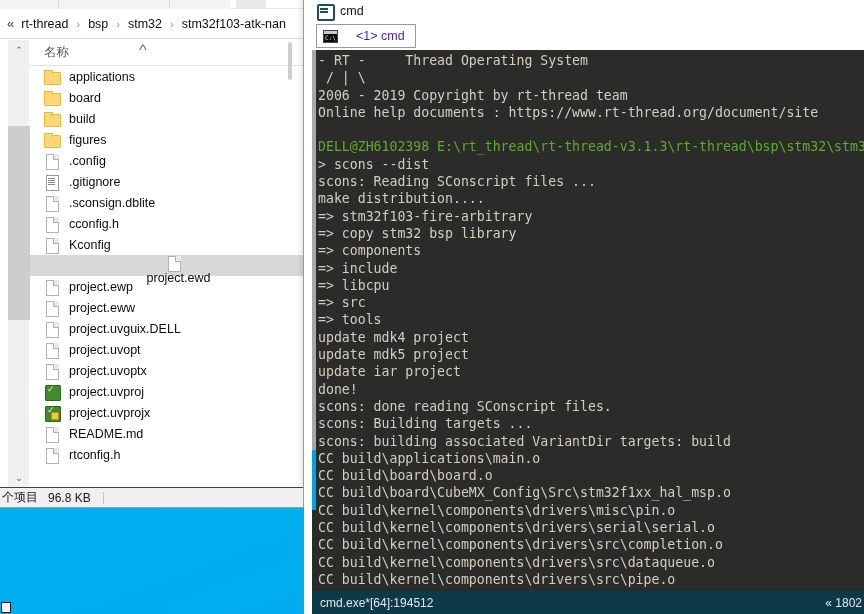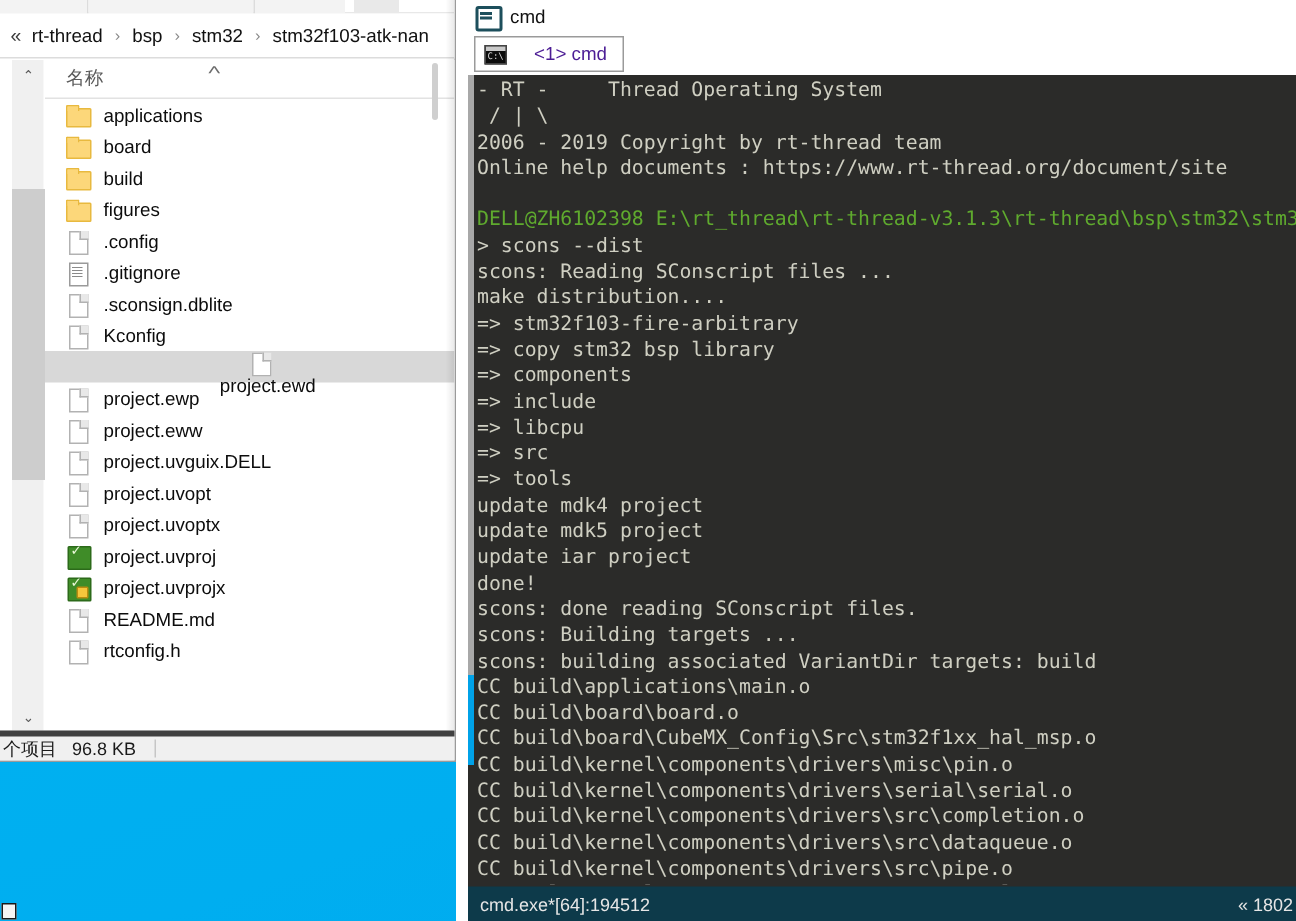--- a/index.html
+++ b/index.html
@@ -185,21 +185,21 @@
   
   .exp-inner-track {
     position: absolute; left: 288px; top: 42px; width: 4px; height: 38px;
     background: #cfcfcf; border-radius: 2px;
   }
 
   
   .exp-status {
     position: absolute; left: 0; bottom: 0; width: 304px; height: 20px;
     background: #f0f0f0;
-    border-top: 4px solid #404040;
+    border-top: 1px solid #404040;
     display: flex; align-items: center;
     font-size: 12px; color: #1a1a1a;
     padding-left: 2px;
     white-space: nowrap;
     overflow: hidden;
   }
   .exp-status .st-count { margin-right: 10px; }
   .exp-status .st-size { }
   .exp-status .st-div {
     width: 1px; height: 12px; background: #c6c6c6; margin-left: 12px;
@@ -393,20 +393,24 @@
         <div class="file-row">
           <span class="ic ic-textfile"></span>
           <span class="fname">.gitignore</span>
         </div>
         <div class="file-row">
           <span class="ic ic-file"></span>
           <span class="fname">.sconsign.dblite</span>
         </div>
         <div class="file-row">
           <span class="ic ic-file"></span>
+          <span class="fname">cconfig.h</span>
+        </div>
+        <div class="file-row">
+          <span class="ic ic-file"></span>
           <span class="fname">Kconfig</span>
         </div>
         <div class="file-row selected">
           <span class="ic ic-file"></span>
           <span class="fname">project.ewd</span>
         </div>
         <div class="file-row">
           <span class="ic ic-file"></span>
           <span class="fname">project.ewp</span>
         </div>

